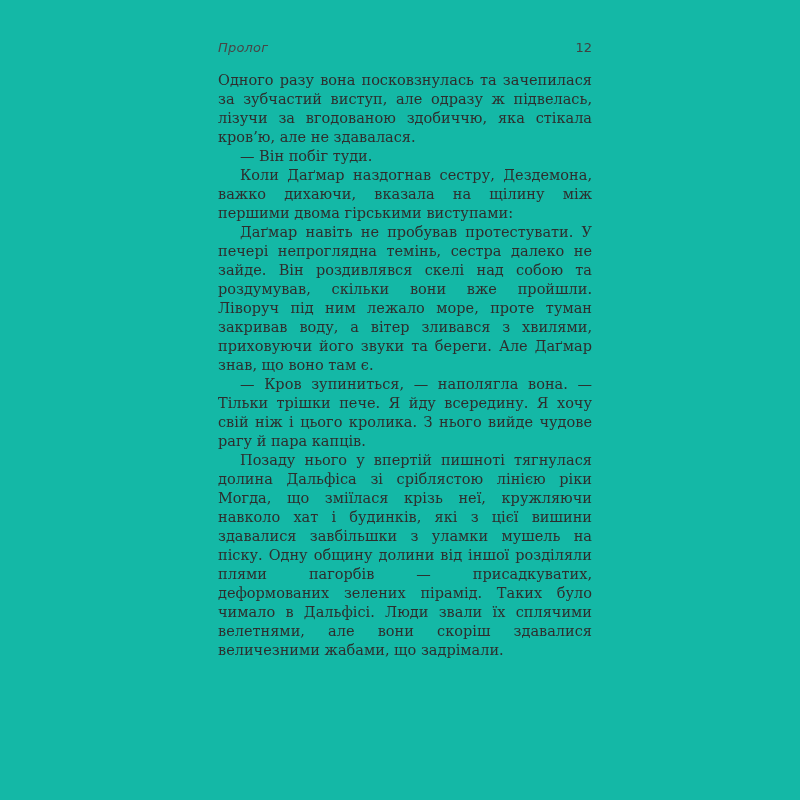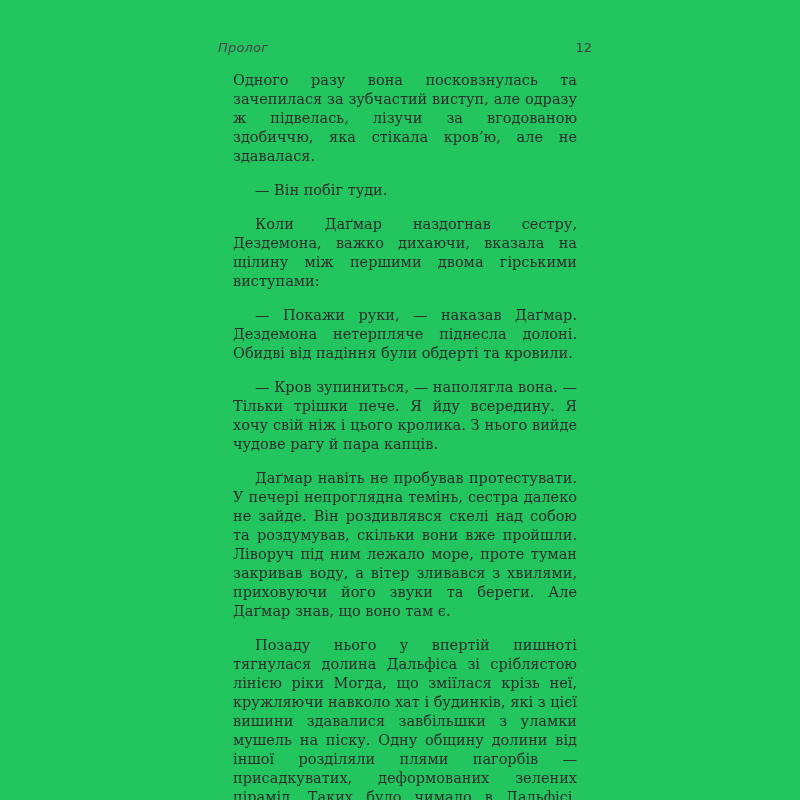--- a/index.html
+++ b/index.html
@@ -4,21 +4,21 @@
 <style>
   html, body {
     margin: 0;
     padding: 0;
     background: #ffffff;
   }
   .book-page {
     position: relative;
     width: 800px;
     height: 800px;
-    background: #22c55e;
+    background: #14b8a6;
     overflow: hidden;
   }
   .text-column {
     position: absolute;
     left: 218px;
     top: 40px;
     width: 374px;
   }
   .running-header {
     display: flex;
@@ -40,21 +40,21 @@
     margin-top: 16px;
     font-family: "DejaVu Serif", "Liberation Serif", serif;
     font-size: 14.5px;
     line-height: 19px;
     color: #2e2e2e;
     text-align: justify;
     hyphens: auto;
     -webkit-hyphens: auto;
   }
   .body-text p {
-    margin: 15px;
+    margin: 0;
     padding: 0;
     text-indent: 22px;
   }
   .body-text p.no-indent {
     text-indent: 0;
   }
 </style>
 </head>
 <body>
 
@@ -63,21 +63,20 @@
 
     <div class="running-header">
       <span class="running-title">Пролог</span>
       <span class="page-number">12</span>
     </div>
 
     <div class="body-text" lang="uk">
       <p class="no-indent">Одного разу вона посковзнулась та зачепилася за зубчастий виступ, але одразу ж підвелась, лізучи за вгодованою здобиччю, яка стікала кров’ю, але не здавалася.</p>
       <p>— Він побіг туди.</p>
       <p>Коли Даґмар наздогнав сестру, Дездемона, важко дихаючи, вказала на щілину між першими двома гірськими виступами:</p>
-      <p>— Покажи руки, — наказав Даґмар. Дездемона нетерпляче піднесла долоні. Обидві від падіння були обдерті та кровили.</p>
+      <p>Даґмар навіть не пробував протестувати. У печері непроглядна темінь, сестра далеко не зайде. Він роздивлявся скелі над собою та роздумував, скільки вони вже пройшли. Ліворуч під ним лежало море, проте туман закривав воду, а вітер зливався з хвилями, приховуючи його звуки та береги. Але Даґмар знав, що воно там є.</p>
       <p>— Кров зупиниться, — наполягла вона. — Тільки трішки пече. Я йду всередину. Я хочу свій ніж і цього кролика. З нього вийде чудове рагу й пара капців.</p>
-      <p>Даґмар навіть не пробував протестувати. У печері непроглядна темінь, сестра далеко не зайде. Він роздивлявся скелі над собою та роздумував, скільки вони вже пройшли. Ліворуч під ним лежало море, проте туман закривав воду, а вітер зливався з хвилями, приховуючи його звуки та береги. Але Даґмар знав, що воно там є.</p>
       <p>Позаду нього у впертій пишноті тягнулася долина Дальфіса зі сріблястою лінією ріки Могда, що зміїлася крізь неї, кружляючи навколо хат і будинків, які з цієї вишини здавалися завбільшки з уламки мушель на піску. Одну общину долини від іншої розділяли плями пагорбів — присадкуватих, деформованих зелених пірамід. Таких було чимало в Дальфісі. Люди звали їх сплячими велетнями, але вони скоріш здавалися величезними жабами, що задрімали.</p>
 
     </div>
 
   </div>
 </div>
 
 </body></html>

